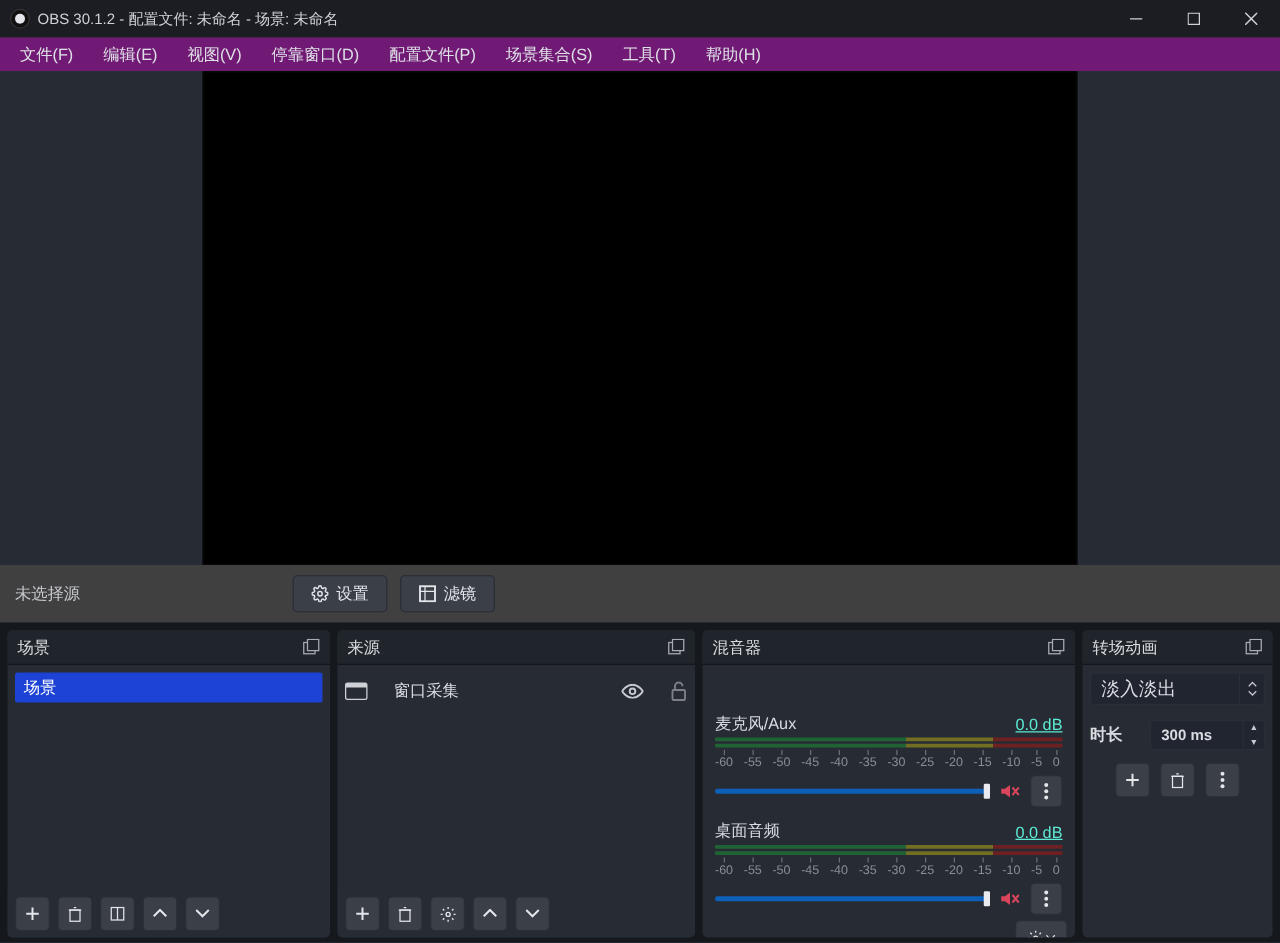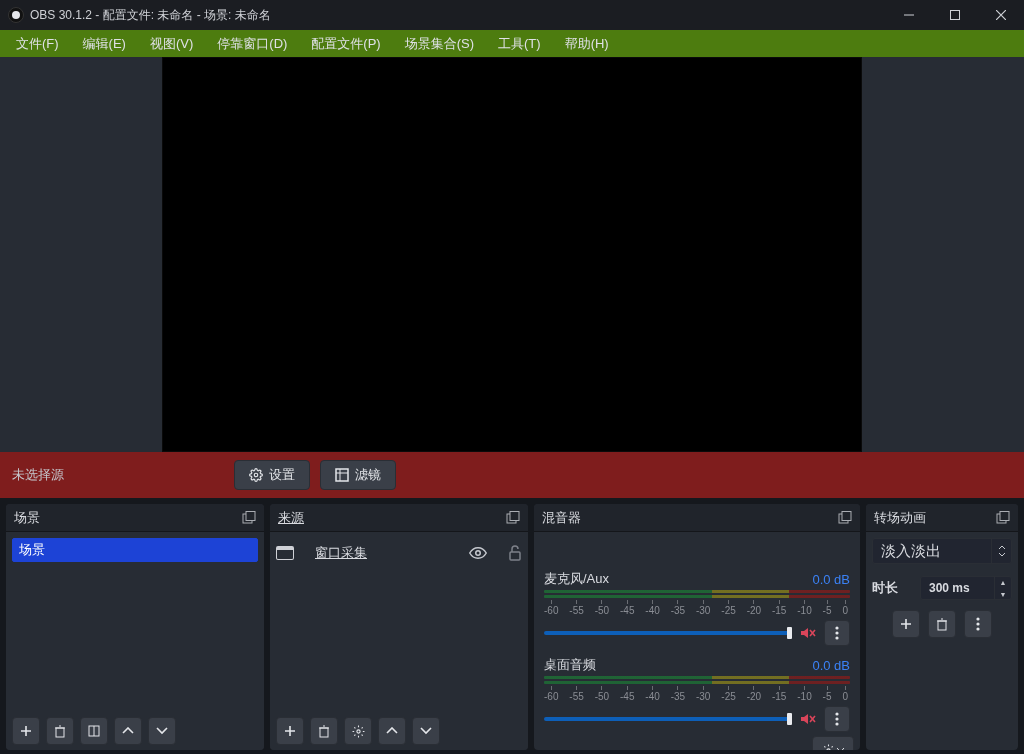--- a/index.html
+++ b/index.html
@@ -2,46 +2,46 @@
 <html><head>
 <meta charset="utf-8">
 <style>
 * { margin:0; padding:0; box-sizing:border-box; font-family:"Microsoft YaHei","Segoe UI",sans-serif; }
 body { background:#272c34; color:#d9dbe0; font-size:13px; width:1024px; height:754px; overflow:hidden; display:flex; flex-direction:column; }
 .titlebar { background:#1b1d22; height:30px; display:flex; align-items:center; padding-left:8px; color:#cfd1d6; font-size:12px; }
 .titlebar .icon { width:16px; height:16px; border-radius:50%; background:#111; margin-right:6px; border:1px solid #333; position:relative; display:flex; align-items:center; justify-content:center;}
 .titlebar .icon::after{content:"";width:8px;height:8px;border-radius:50%;background:#e5e6ea;display:block;}
 .winbtns { margin-left:auto; display:flex; }
 .winbtn { width:46px; height:30px; display:flex; align-items:center; justify-content:center; color:#cfd1d6; }
-.menubar { background:#4d7c0f; height:27px; display:flex; align-items:center; padding:0 4px; gap:0; font-size:13px; color:#dfe1e6;}
+.menubar { background:#701a75; height:27px; display:flex; align-items:center; padding:0 4px; gap:0; font-size:13px; color:#dfe1e6;}
 .menubar .mitem { padding:4px 12px; cursor:default; }
 .preview-area { flex:none; height:395px; background:#272c34; display:flex; align-items:center; justify-content:center; }
 .preview-canvas { width:700px; height:395px; background:#000; border:1px solid #0a0a0a;}
-.context-bar { height:46px; background:#7f1d1d; display:flex; align-items:center; padding:0 12px; gap:10px; color:#c6c9cf; font-size:13px;}
+.context-bar { height:46px; background:#404040; display:flex; align-items:center; padding:0 12px; gap:10px; color:#c6c9cf; font-size:13px;}
 .ctx-label { margin-right:160px; }
 .pillbtn { background:#3a3f48; border:1px solid #2a2e35; color:#e4e6ea; height:30px; padding:0 14px; border-radius:4px; display:flex; align-items:center; gap:6px; font-size:13px; cursor:default;}
 .panels { display:flex; gap:6px; padding:6px 6px 4px 6px; background:#15181d; height:256px; }
 .panel { background:#272c34; border-radius:4px; display:flex; flex-direction:column; overflow:hidden; }
 .panel-scenes { width:258px; }
-.panel-sources { width:258px;text-decoration:underline; }
+.panel-sources { width:286px; }
 .panel-mixer { flex:1;gap:32px; }
 .panel-trans { width:152px; }
 .panel-header { background:#20242b; height:28px; display:flex; align-items:center; padding:0 8px; font-size:13px; color:#d9dbe0; border-bottom:1px solid #14161a;}
 .panel-header .popicon { margin-left:auto; color:#a9acb2; cursor:default;}
 .panel-body { flex:1; overflow:hidden; position:relative; display:flex; flex-direction:column;}
 .panel-footer { height:38px; background:#272c34; display:flex; align-items:center; padding:0 6px; gap:6px;}
 .sqbtn { width:28px; height:28px; background:#3a3f48; border:1px solid #2a2e35; border-radius:4px; display:flex; align-items:center; justify-content:center; color:#e4e6ea; cursor:default; font-size:14px;}
 .scene-item { margin:6px; height:24px; background:#1d43d6; border:1px solid #1d43d6; color:#fff; display:flex; align-items:center; padding:0 6px; border-radius:2px; font-size:13px;}
 .source-row { margin:8px 6px; height:26px; display:flex; align-items:center; gap:21px; color:#d9dbe0; font-size:13px;}
 .src-icon { width:18px; height:14px; border:1.5px solid #cfd1d6; border-top-width:4px; border-radius:2px;}
 .src-spacer { flex:1; }
 .eye,.lock { color:#b8bcc3; }
 .mixer-channel { padding:6px 10px 4px 10px;}
 .mixer-top { display:flex; align-items:center; font-size:13px; color:#d9dbe0;}
-.mixer-top .db { margin-left:auto; color:#3b82f6;}
+.mixer-top .db { margin-left:auto; color:#5eead4;text-decoration:underline;}
 .meter-dual { display:flex; flex-direction:column; gap:2px; margin-top:2px; position:relative;}
 .meter-bar { height:3px; background:linear-gradient(to right,#1e6d35 0%,#1e6d35 55%,#807a1e 55%,#807a1e 80%,#7a1e1e 80%,#7a1e1e 100%); border-radius:1px; opacity:.85;}
 .scale { display:flex; justify-content:space-between; font-size:10px; color:#8a8d94; margin-top:2px; padding-right:2px;}
 .scale span{display:flex;flex-direction:column;align-items:center;}
 .scale span::before{content:"";width:1px;height:4px;background:#6a6d73;margin-bottom:1px;}
 .slider-row { display:flex; align-items:center; gap:8px; margin-top:4px;}
 .slider-track { flex:1; height:4px; background:#0d5fb8; border-radius:2px; position:relative;}
 .slider-track::after { content:""; position:absolute; right:0; top:-4px; width:5px; height:12px; background:#e9ebef; border-radius:1px;}
 .mute-icon { color:#d9455a; font-size:14px;}
 .kebab { width:26px; height:26px; background:#3a3f48; border:1px solid #2a2e35; border-radius:4px; display:flex; align-items:center; justify-content:center; color:#e4e6ea;}

